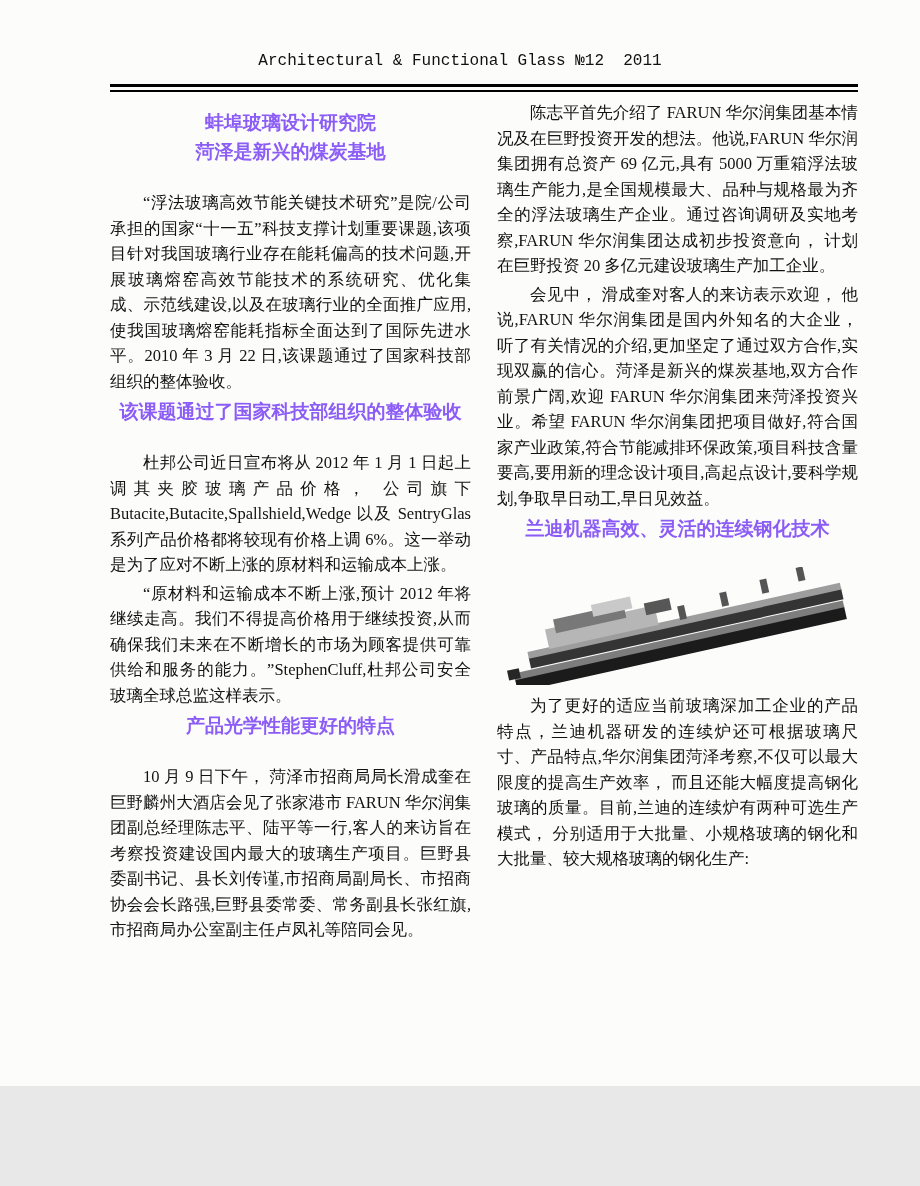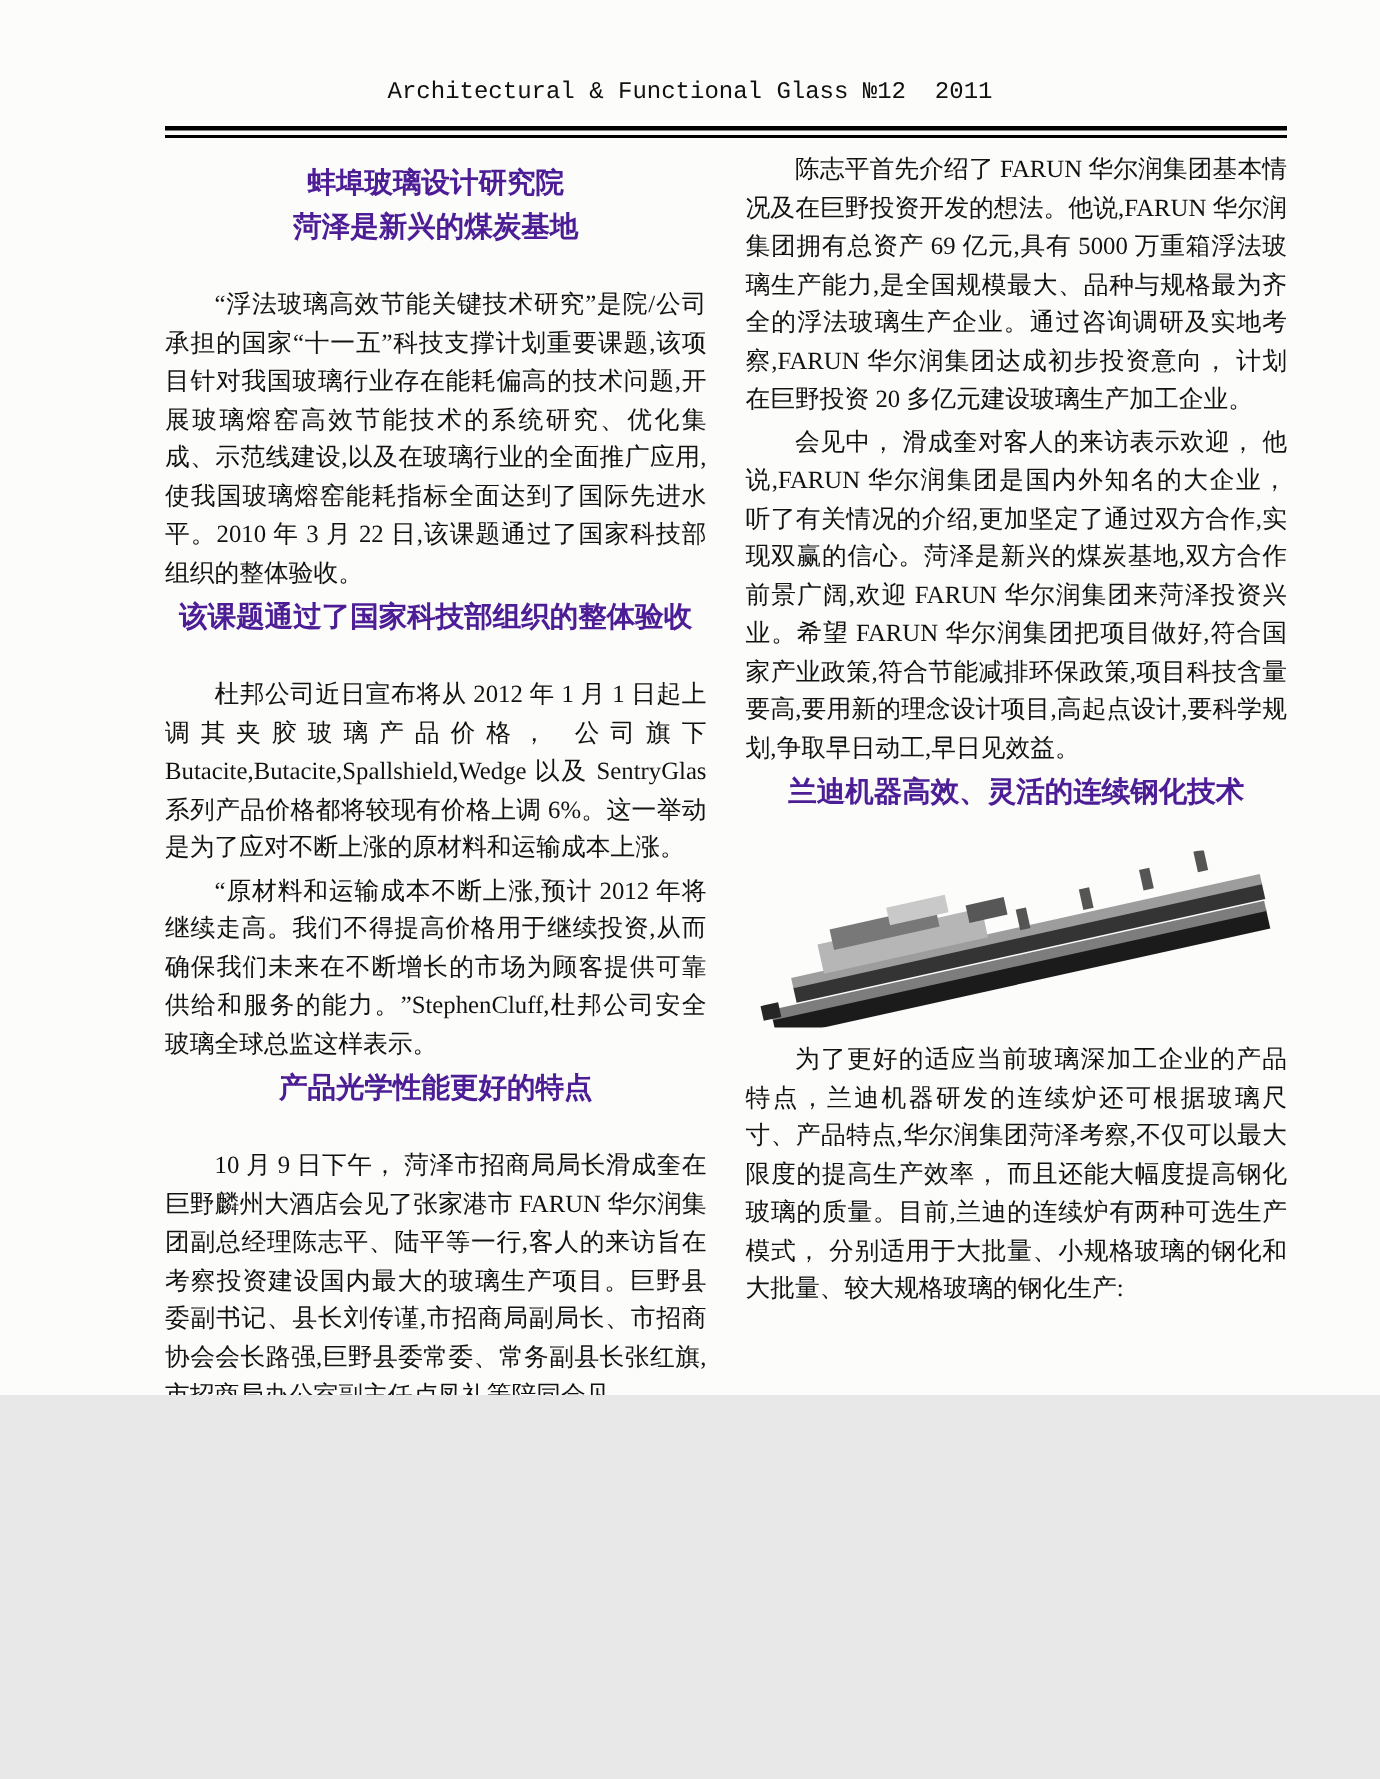--- a/index.html
+++ b/index.html
@@ -1,38 +1,38 @@
 <!DOCTYPE html>
 <html><head>
 <meta charset="utf-8">
 <style>
   html,body{margin:0;padding:0;background:#e8e8e8;}
   .page{
-    width:920px;height:930px;background:#fcfcfb;position:relative;
+    width:920px;height:1086px;background:#fcfcfb;position:relative;
     font-family:"Liberation Serif","DejaVu Serif",serif;color:#121212;
     margin:0 auto;overflow:hidden;
   }
   .journal-header{
     position:absolute;top:52px;left:0;right:0;text-align:center;
     font-family:"Liberation Mono","DejaVu Sans Mono",monospace;
     font-size:16px;color:#111;white-space:pre;
   }
   .double-rule{
     position:absolute;top:84px;left:110px;width:748px;height:8px;
     border-top:3px solid #000;border-bottom:2px solid #000;box-sizing:border-box;
   }
   .columns{
     position:absolute;top:100px;left:110px;width:748px;display:flex;gap:26px;
   }
   .col{width:361px;font-size:16.5px;line-height:25.5px;text-align:justify;}
   .col p{margin:0 0 3px 0;text-indent:2em;}
   .art-title{
     font-family:"Liberation Sans","DejaVu Sans",sans-serif;
     font-weight:bold;text-align:center;font-size:19px;line-height:29px;
-    color:#4c1d95;
+    color:#8b5cf6;
   }
   .t-first{margin-top:8px;margin-bottom:24px;}
   .t-mid{margin-bottom:24px;}
   .photo-wrap{
     margin:10px 0 8px 0;height:118px;display:flex;align-items:center;justify-content:center;
   }
   .page-number{
     position:absolute;left:120px;top:1196px;font-size:22px;font-weight:bold;
     letter-spacing:1px;
     margin-top:16px;

